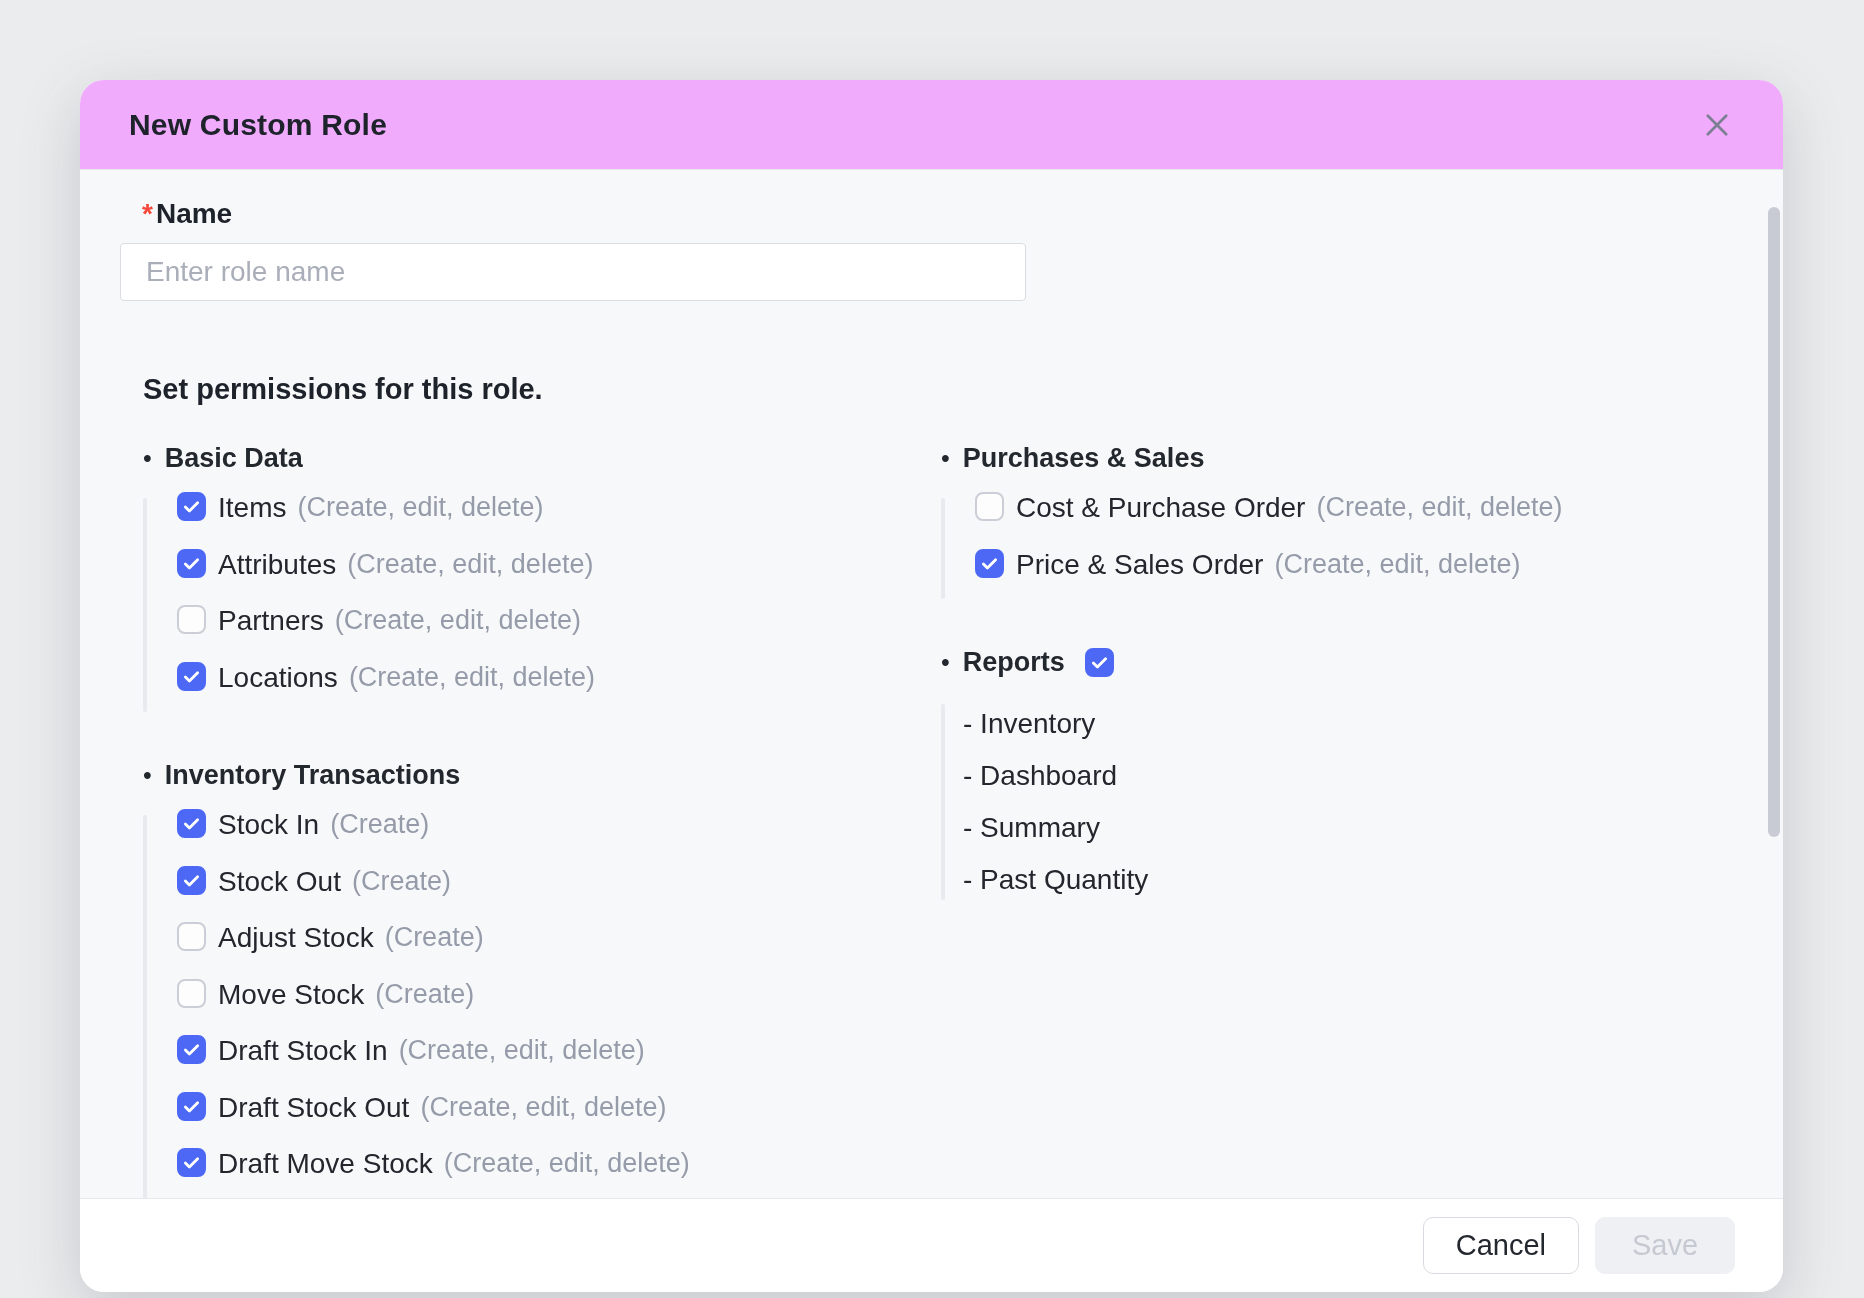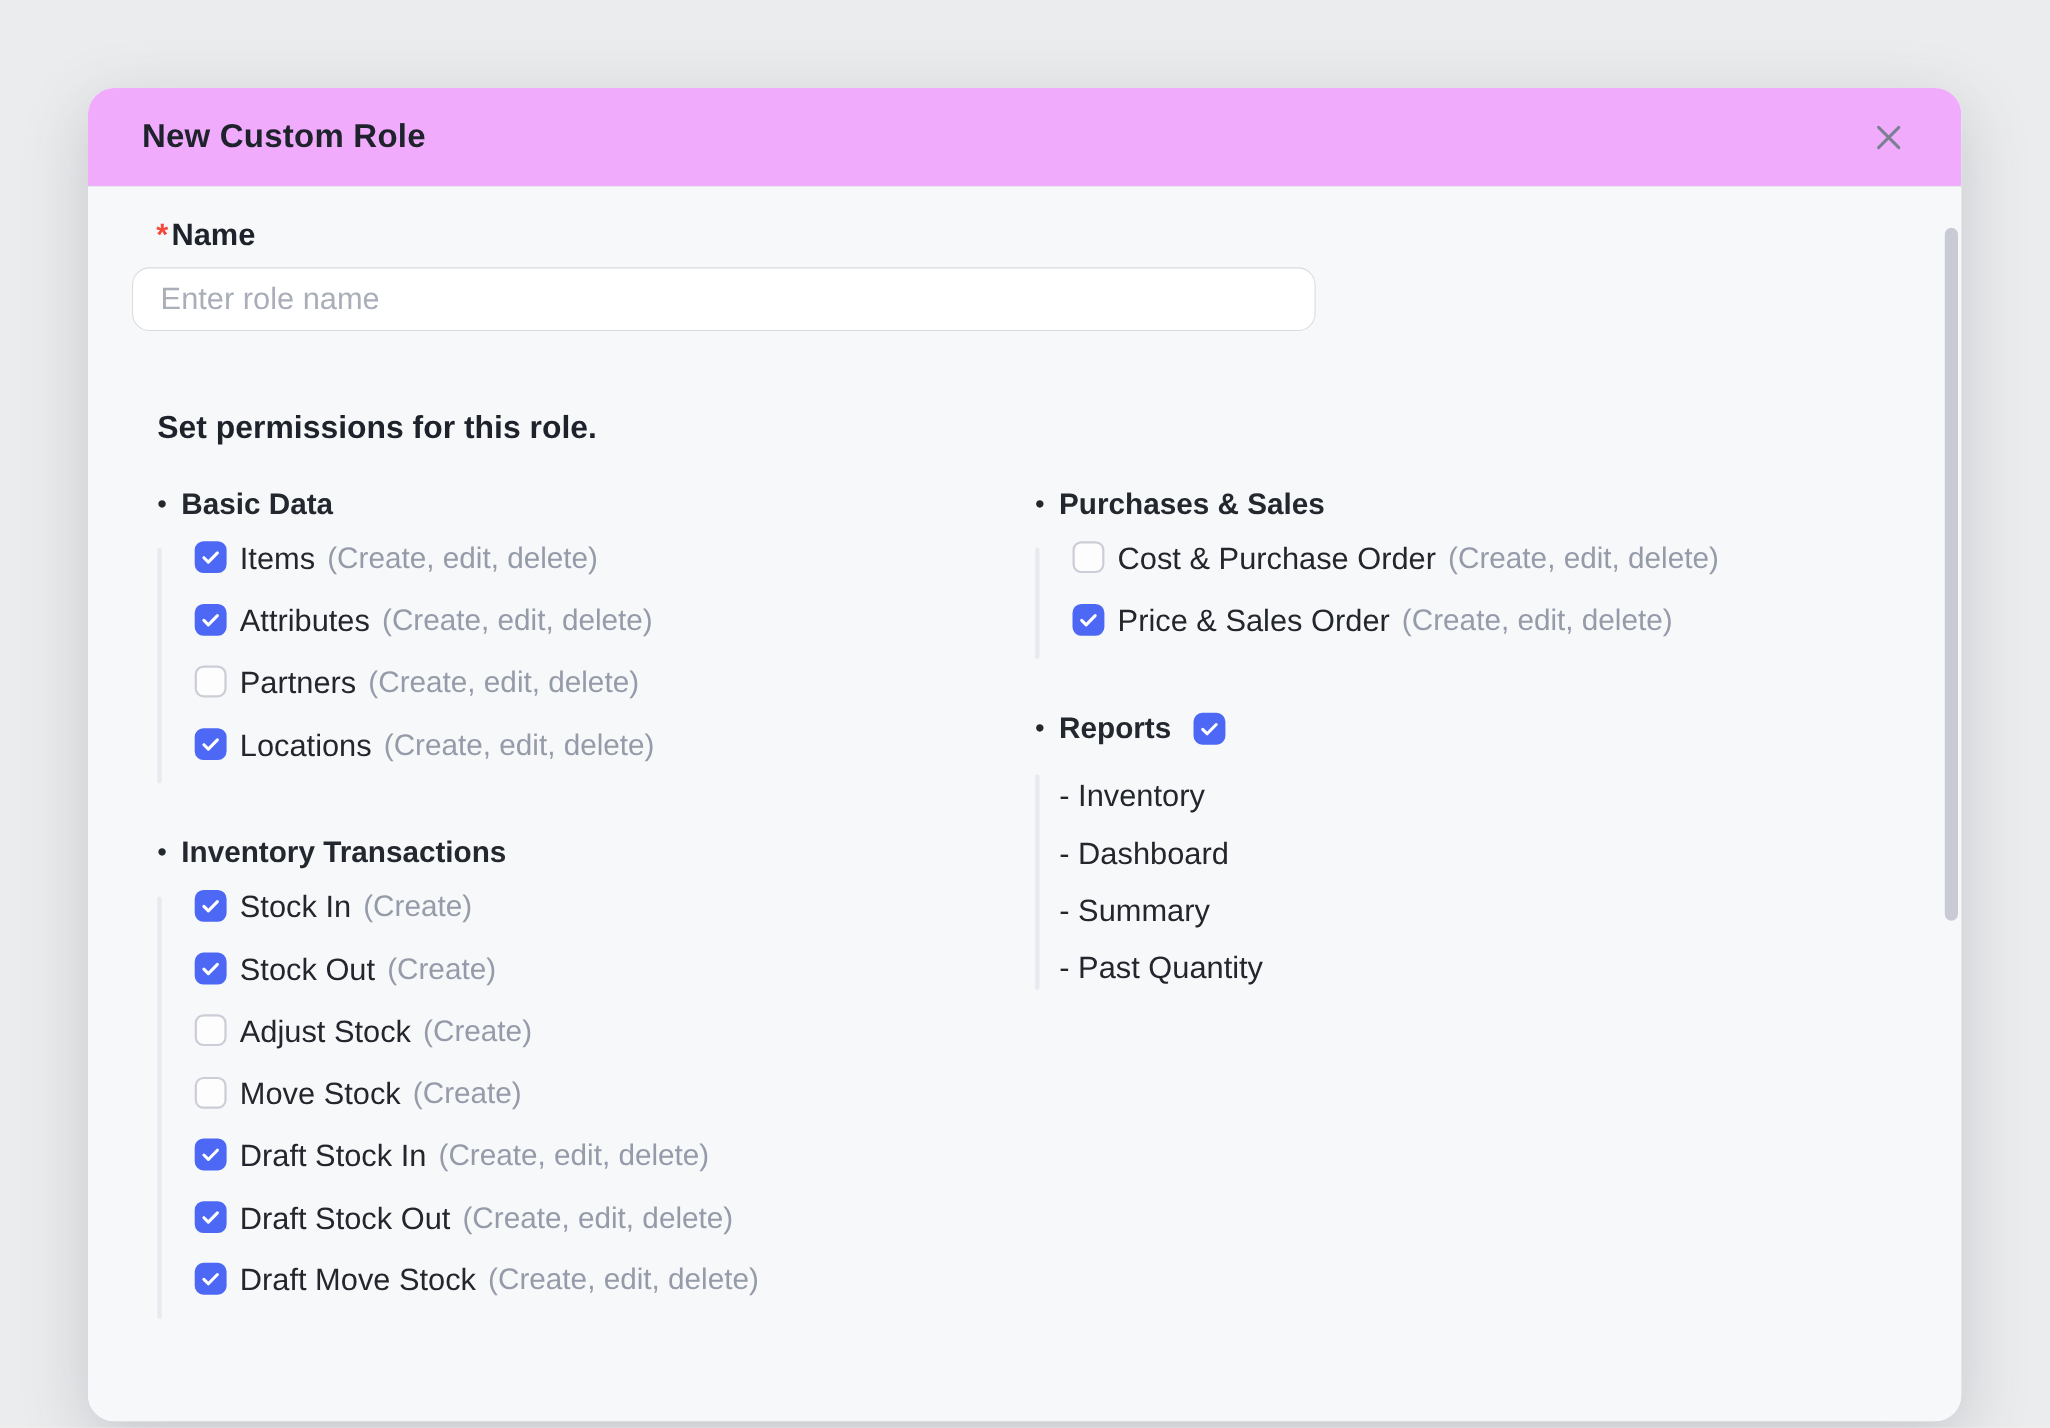--- a/index.html
+++ b/index.html
@@ -33,22 +33,22 @@
     cursor:pointer; border-radius:8px;
   }
   
   .modal-body {
     flex:1 1 auto; background:#f7f8fa;
     padding:28px 0 0 40px; overflow:hidden; position:relative;
   }
   .field-label { margin-left:22px; font-size:28px; font-weight:700; color:#1d222b; }
   .req { color:#f5483b; margin-right:3px; font-weight:700; }
   .name-input {
-    display:block; margin-top:13px; width:1076px; height:58px;
-    border:1.5px solid #dadce2; border-radius:16px; background:#fff;
+    display:block; margin-top:13px; width:906px; height:58px;
+    border:1.5px solid #dadce2; border-radius:4px; background:#fff;
     font-family:inherit; font-size:28px; color:#22262e; padding:0 25px;
     outline:none;
   }
   .name-input::placeholder { color:#a9aeb9; }
   .perm-heading { margin:72px 0 0 23px; font-size:29px; font-weight:700; color:#1d222b; }
   .columns { display:flex; margin-top:38px; align-items:flex-start; }
   .col-left { width:821px; flex:0 0 821px; }
   .col-right { flex:1 1 auto; }
   .col-left .section { margin-left:23px; }
   .section + .section { margin-top:43px; }
@@ -262,14 +262,18 @@
               <div class="dash-item">- Summary</div>
               <div class="dash-item">- Past Quantity</div>
             </div>
           </div>
         </div>
     </div>
   </div>
 
   <div class="scroll-thumb"></div>
 
+  <div class="modal-footer">
+    <button class="btn btn-cancel">Cancel</button>
+    <button class="btn btn-save">Save</button>
+  </div>
 
 </div>
 
 </body></html>

